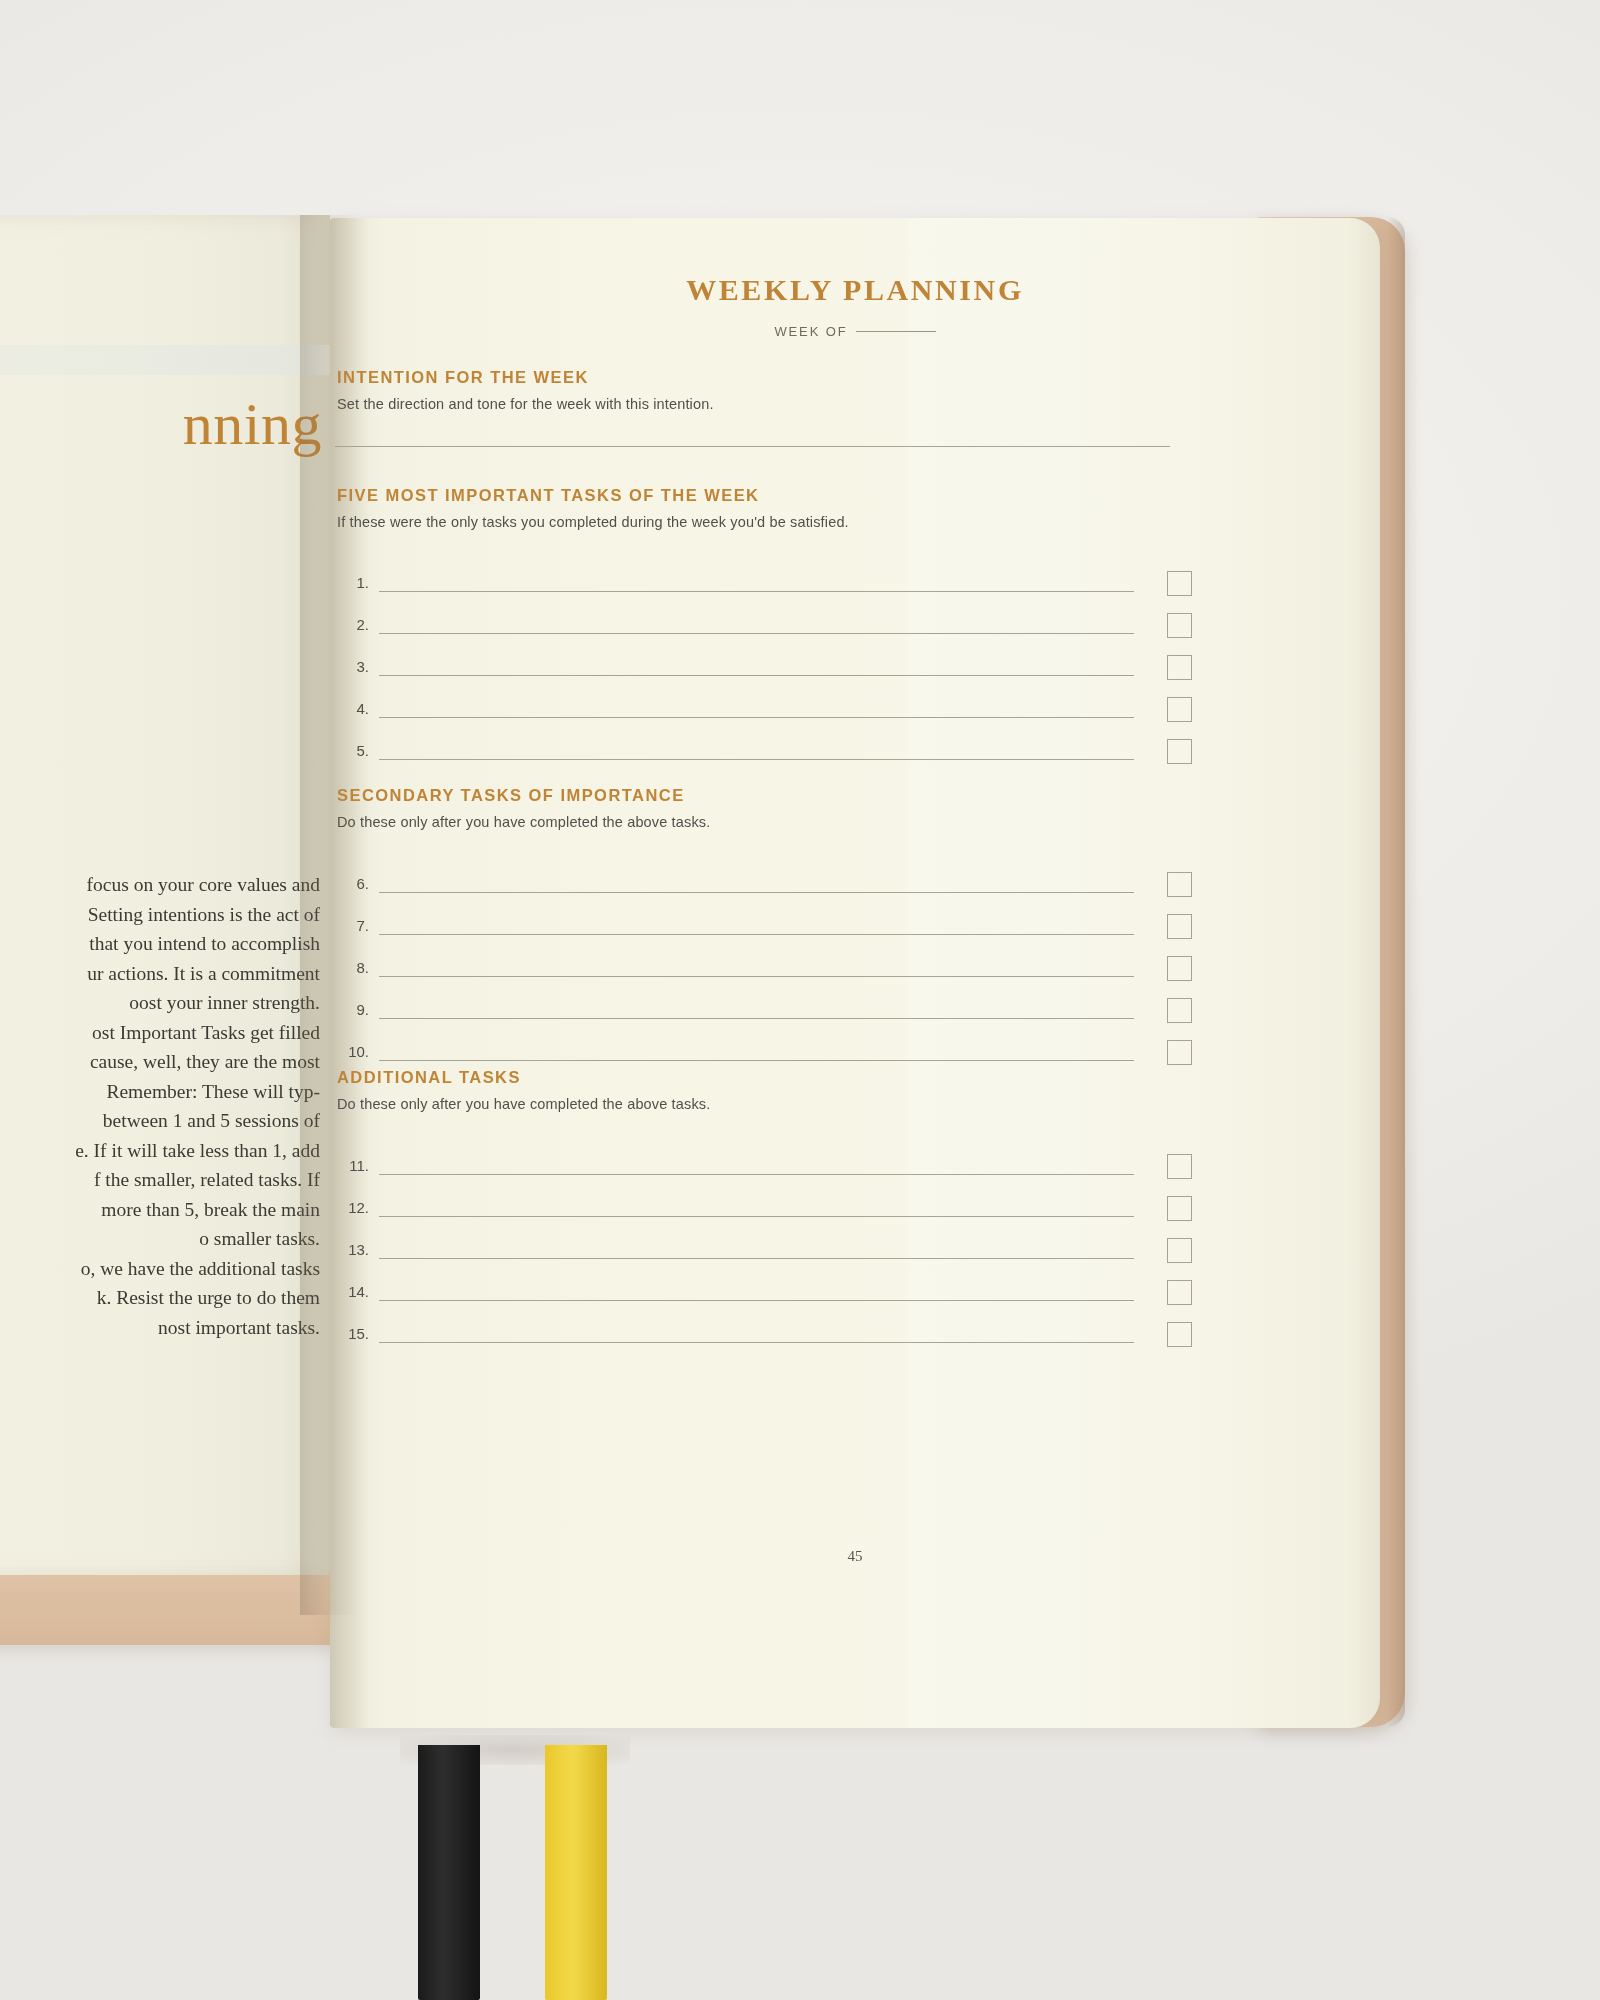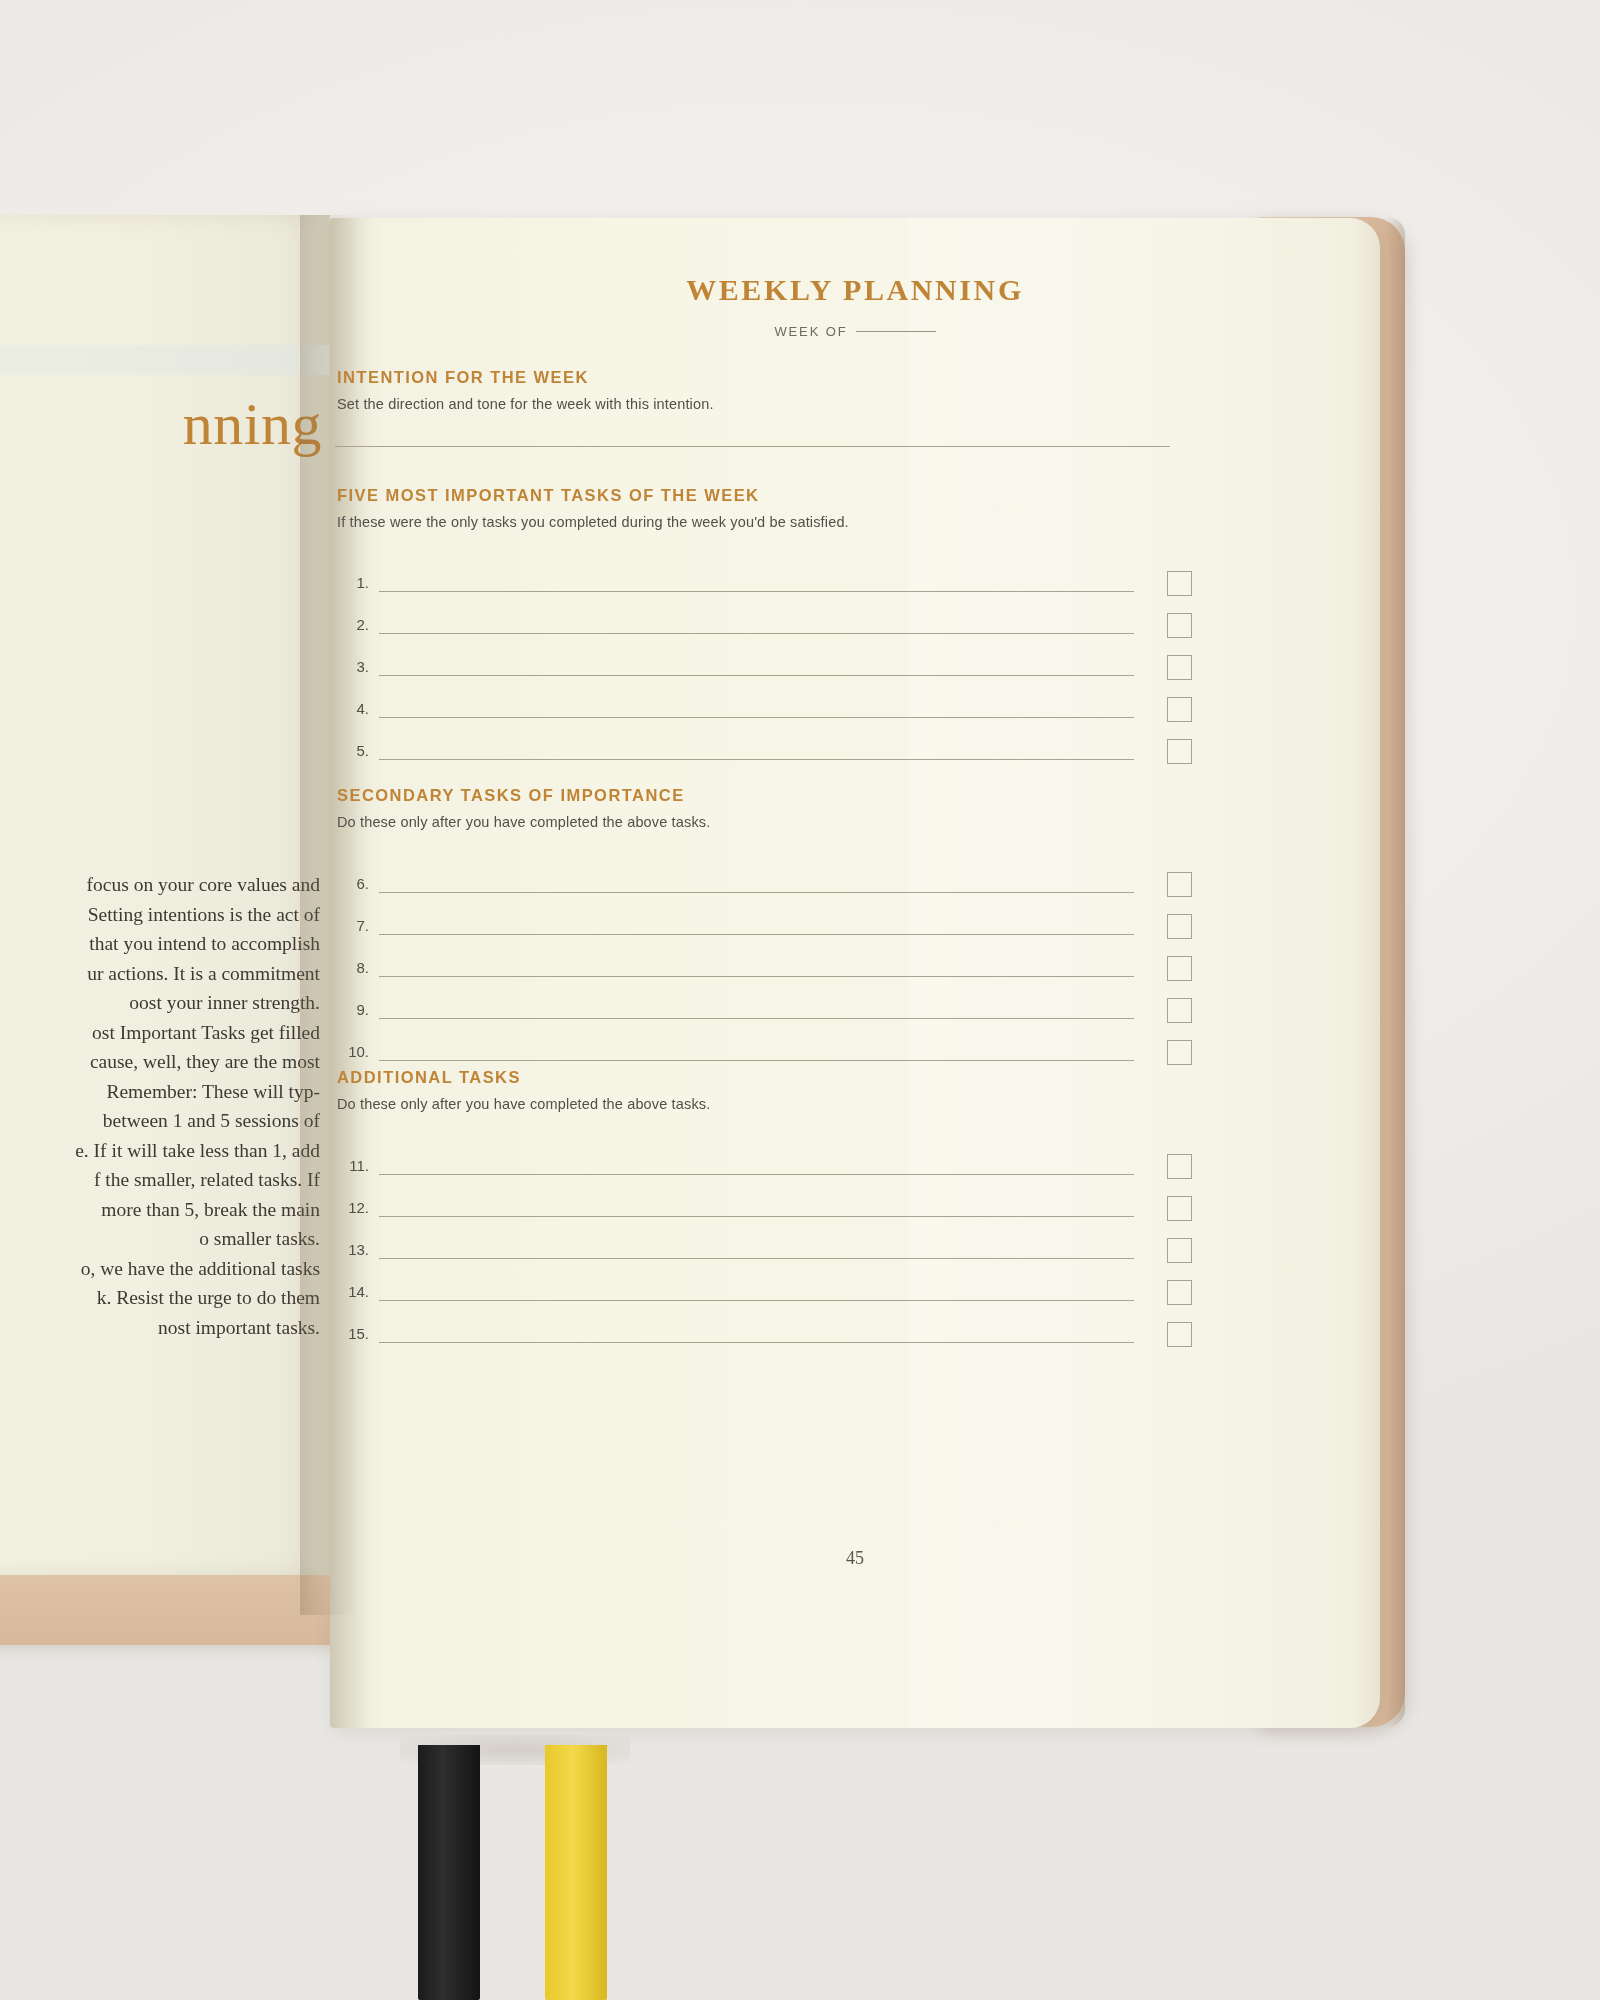--- a/index.html
+++ b/index.html
@@ -218,21 +218,21 @@
     background: rgba(255,255,255,0.10);
   }
 
   .folio {
     position: absolute;
     top: 1330px;
     left: 0;
     width: 1050px;
     text-align: center;
     font-family: "Liberation Serif", serif;
-    font-size: 18px;
+    font-size: 15px;
     color: #58564d;
   }
 
   
   .lp-title {
     position: absolute;
     right: 8px;
     top: 175px;
     font-family: "Liberation Serif", serif;
     font-size: 60px;

